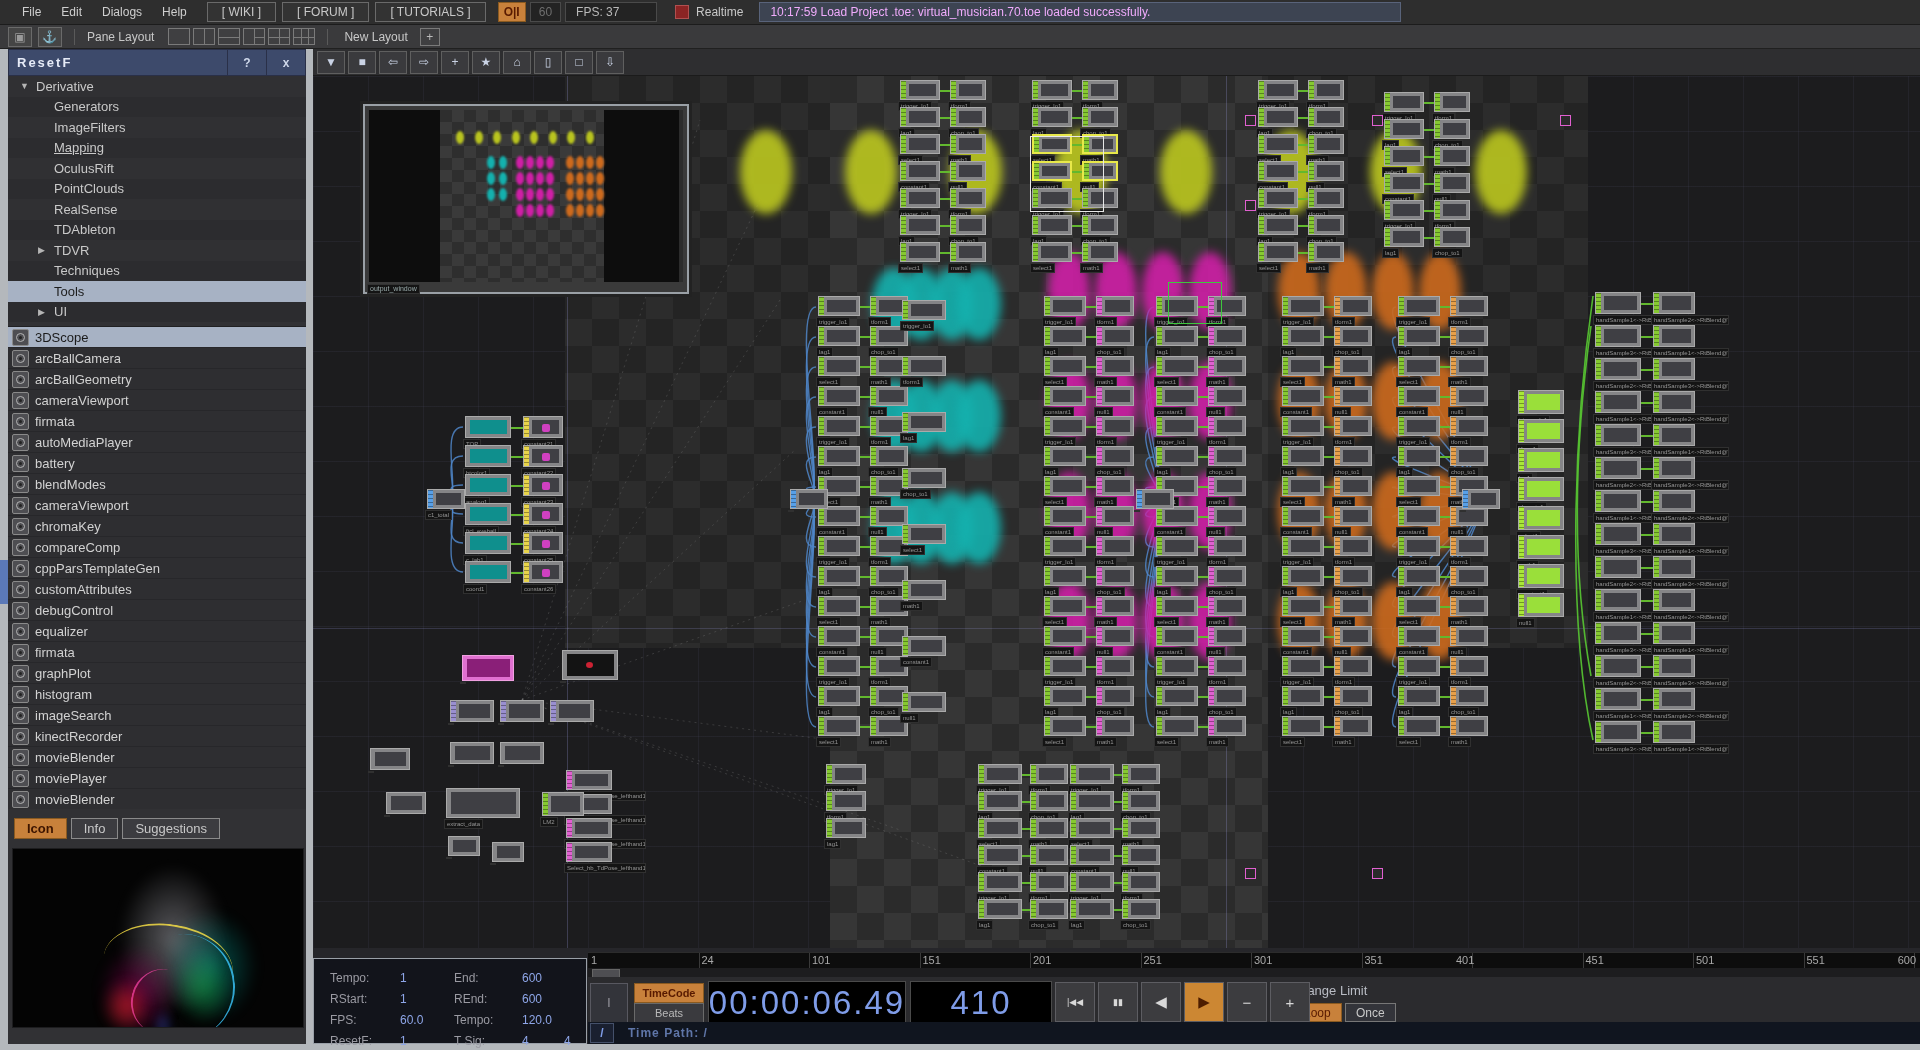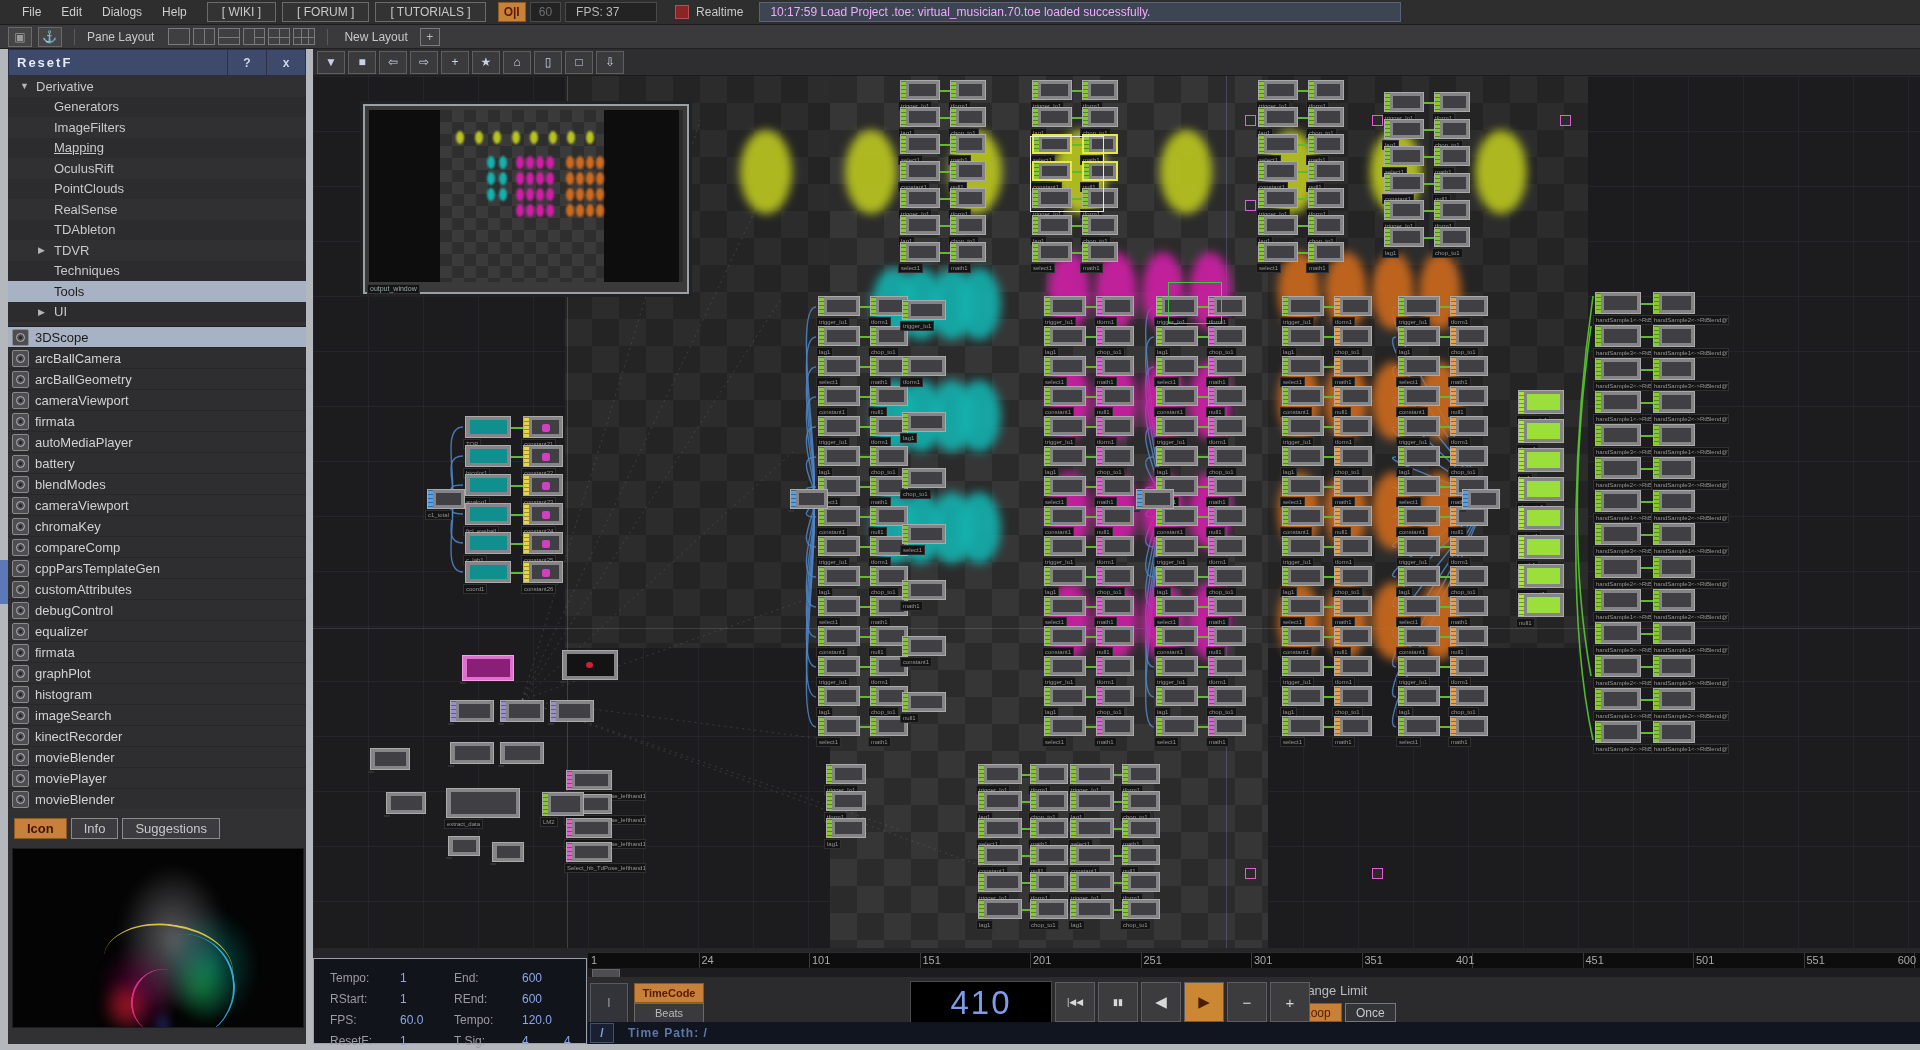--- a/index.html
+++ b/index.html
@@ -2249,20 +2249,21 @@
       <div class="tick-line" style="left: 1326px;"></div>
       <div class="tick-label" style="right: 4px;">600</div>
     </div>
   <div class="scrollstrip"></div>
   <div class="scrollhandle"></div>
 
   <div class="transport">
     <div class="ibtn">I</div>
     <div class="tc-btn tc-on" style="top:6px">TimeCode</div>
     <div class="tc-btn tc-off" style="top:26px">Beats</div>
+    <div class="bigdisplay" style="left:120px;width:196px">00:00:06.49</div>
     <div class="bigdisplay" style="left:322px;width:140px">410</div>
     <div id="tr-buttons"></div>
     <div class="range-label">Range Limit</div>
     <div class="loopbtn loop-on" style="left:705px">Loop</div>
     <div class="loopbtn loop-off" style="left:757px">Once</div>
   <div class="trbtn" style="left: 467px; font-size: 9px;">|◀◀</div>
       <div class="trbtn" style="left: 510px; font-size: 9px;">▮▮</div>
       <div class="trbtn" style="left: 553px;">◀</div>
       <div class="trbtn play" style="left: 596px;">▶</div>
       <div class="trbtn" style="left: 639px;">−</div>

